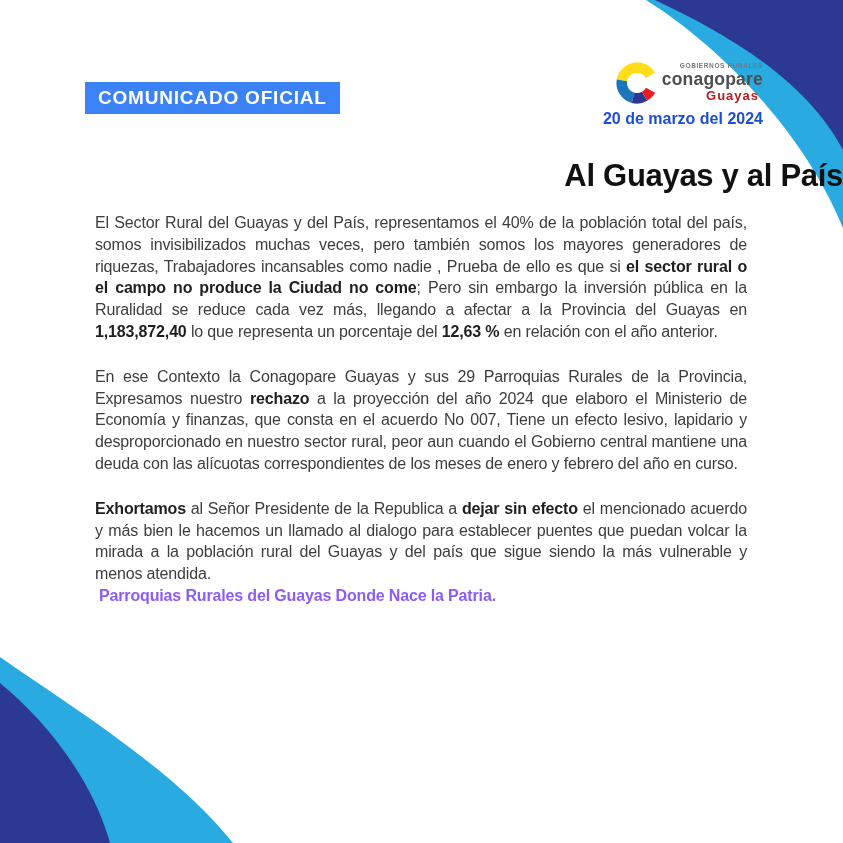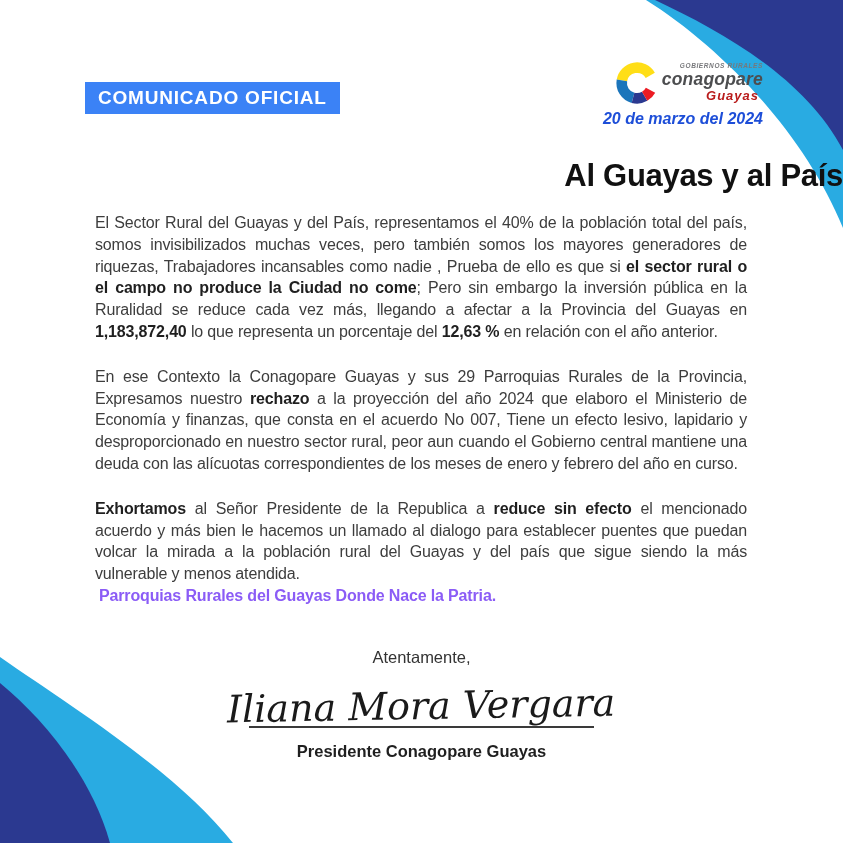--- a/index.html
+++ b/index.html
@@ -11,21 +11,21 @@
   .corner{position:absolute;pointer-events:none;}
   .corner.tr{top:0;right:0;}
   .corner.bl{bottom:0;left:0;}
   
   .badge{
     position:absolute;left:85px;top:82px;background:#3b82f6;color:#ffffff;
     font-weight:bold;font-size:19px;letter-spacing:0.8px;
     padding:6px 13px 7px 13px;line-height:1;
   }
   
-  .header-right{position:absolute;top:60px;right:80px;display:flex;flex-direction:column;align-items:flex-end;font-style:italic;}
+  .header-right{position:absolute;top:60px;right:80px;display:flex;flex-direction:column;align-items:flex-end;}
   .logo{display:flex;flex-direction:row;align-items:center;}
   .logo-text{display:flex;flex-direction:column;align-items:flex-end;margin-left:2px;}
   .logo-tagline{font-size:6.5px;letter-spacing:0.6px;color:#77787b;font-weight:bold;}
   .logo-brand{font-size:17.5px;font-weight:bold;color:#4d4e50;letter-spacing:0.2px;line-height:1.15;}
   .logo-region{font-size:13px;font-weight:bold;color:#b91c1c;letter-spacing:1px;padding-right:4px;line-height:1.1;}
   .doc-date{font-size:16px;font-weight:bold;color:#1d4ed8;margin-top:4px;white-space:nowrap;}
   
   .title{
     position:absolute;left:0;top:158px;width:100%;text-align:right;
     font-size:31px;font-weight:bold;color:#111111;letter-spacing:-0.3px;
@@ -83,24 +83,18 @@
       </div>
     </div>
     <div class="doc-date">20 de marzo del 2024</div>
   </div>
 
   <div class="title">Al Guayas y al País</div>
 
   <div class="body-text">
     <p><span>El Sector Rural del Guayas y del País, representamos el 40% de la población total del país, somos invisibilizados muchas veces, pero también somos los mayores generadores de riquezas, Trabajadores incansables como nadie , Prueba de ello es que si </span><span class="seg-bold">el sector rural o el campo no produce la Ciudad no come</span><span>; Pero sin embargo la inversión pública en la Ruralidad se reduce cada vez más, llegando a afectar a la Provincia del Guayas en </span><span class="seg-bold">1,183,872,40</span><span> lo que representa un porcentaje del </span><span class="seg-bold">12,63 %</span><span> en relación con el año anterior.</span></p>
     <p><span>En ese Contexto la Conagopare Guayas y sus 29 Parroquias Rurales de la Provincia, Expresamos nuestro </span><span class="seg-bold">rechazo</span><span> a la proyección del año 2024 que elaboro el Ministerio de Economía y finanzas, que consta en el acuerdo No 007, Tiene un efecto lesivo, lapidario y desproporcionado en nuestro sector rural, peor aun cuando el Gobierno central mantiene una deuda con las alícuotas correspondientes de los meses de enero y febrero del año en curso.</span></p>
-    <p class="last"><span class="seg-bold">Exhortamos</span><span> al Señor Presidente de la Republica a </span><span class="seg-bold">reduce sin efecto</span><span> el mencionado acuerdo y más bien le hacemos un llamado al dialogo para establecer puentes que puedan volcar la mirada a la población rural del Guayas y del país que sigue siendo la más vulnerable y menos atendida.</span></p>
+    <p class="last"><span class="seg-bold">Exhortamos</span><span> al Señor Presidente de la Republica a </span><span class="seg-bold">dejar sin efecto</span><span> el mencionado acuerdo y más bien le hacemos un llamado al dialogo para establecer puentes que puedan volcar la mirada a la población rural del Guayas y del país que sigue siendo la más vulnerable y menos atendida.</span></p>
     <p class="motto">Parroquias Rurales del Guayas Donde Nace la Patria.</p>
   </div>
 
-  <div class="sig-block">
-    <div class="closing">Atentamente,</div>
-    <div class="sig-name">Iliana Mora Vergara</div>
-    <hr class="sig-rule">
-    <div class="signer-title">Presidente Conagopare Guayas</div>
-  </div>
 
 </div>
 
 </body></html>

